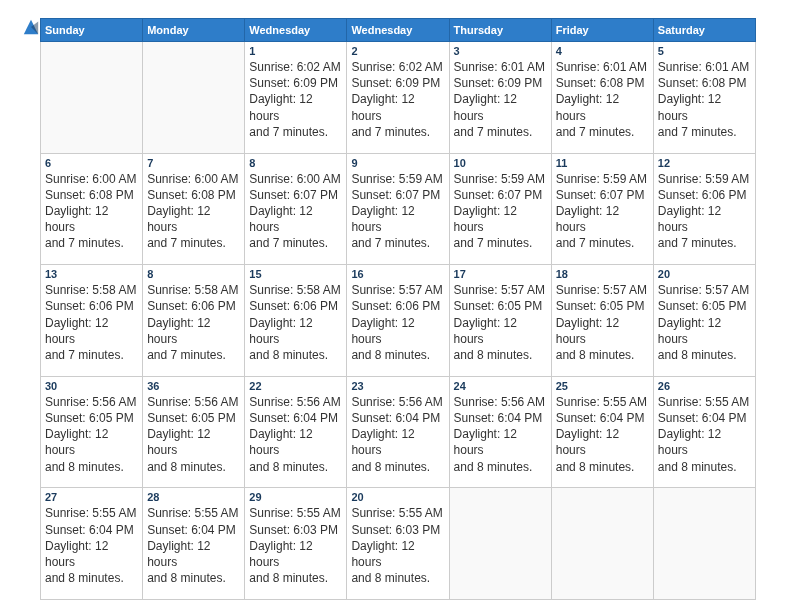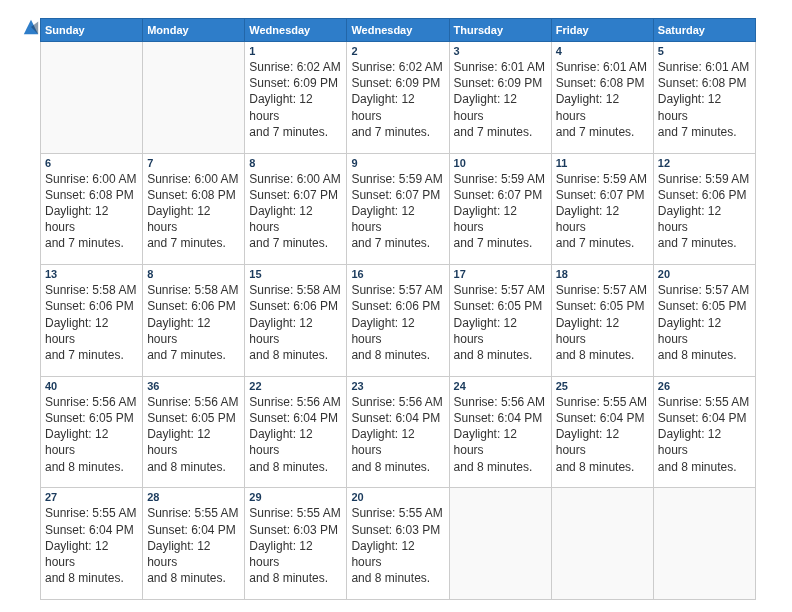--- a/index.html
+++ b/index.html
@@ -268,21 +268,21 @@
           <td>
             <span class="day-num">20</span>
             <div class="cell-text" style="white-space: pre-line;">Sunrise: 5:57 AM
 Sunset: 6:05 PM
 Daylight: 12 hours
 and 8 minutes.</div>
           </td>
         </tr>
         <tr>
           <td>
-            <span class="day-num">40</span>
+            <span class="day-num">30</span>
             <div class="cell-text" style="white-space: pre-line;">Sunrise: 5:56 AM
 Sunset: 6:05 PM
 Daylight: 12 hours
 and 8 minutes.</div>
           </td>
           <td>
             <span class="day-num">36</span>
             <div class="cell-text" style="white-space: pre-line;">Sunrise: 5:56 AM
 Sunset: 6:05 PM
 Daylight: 12 hours

